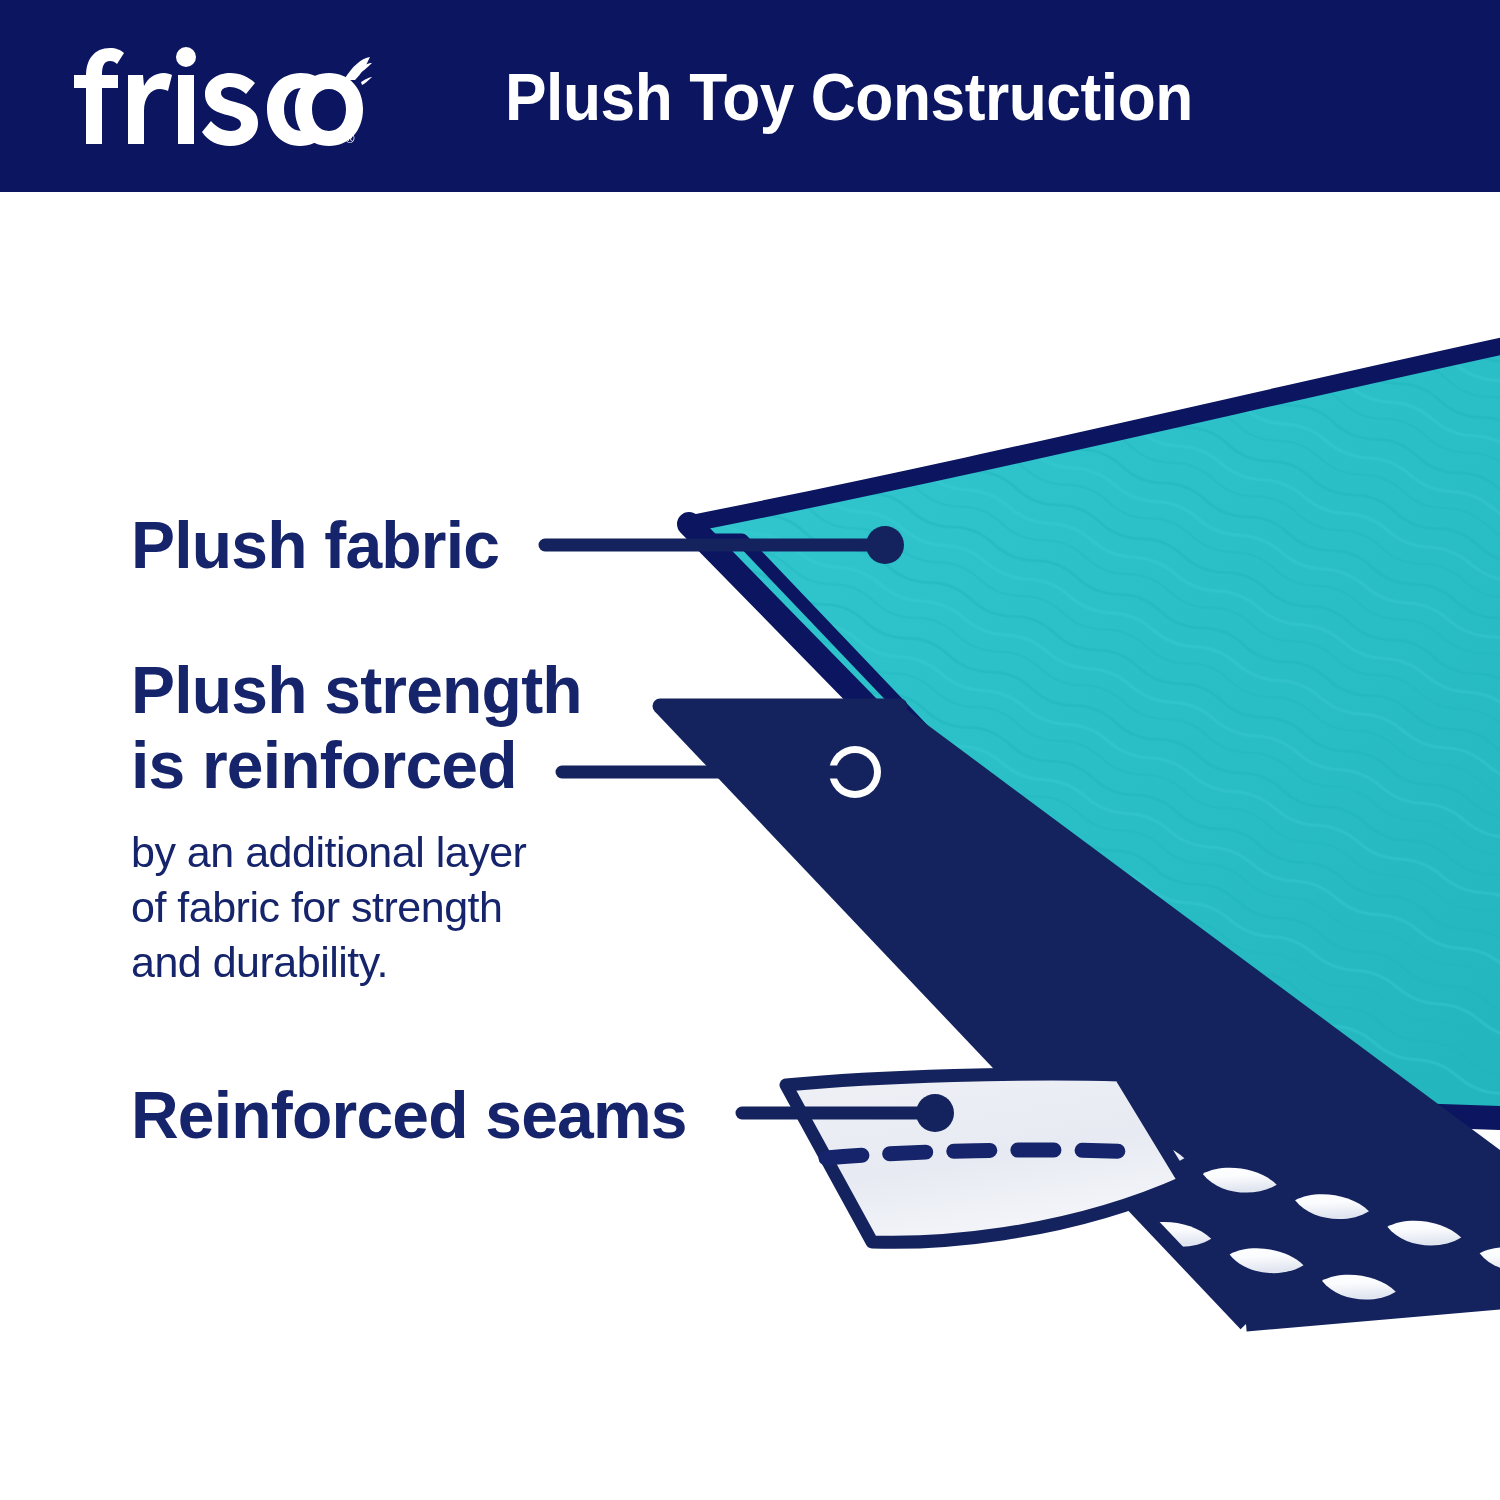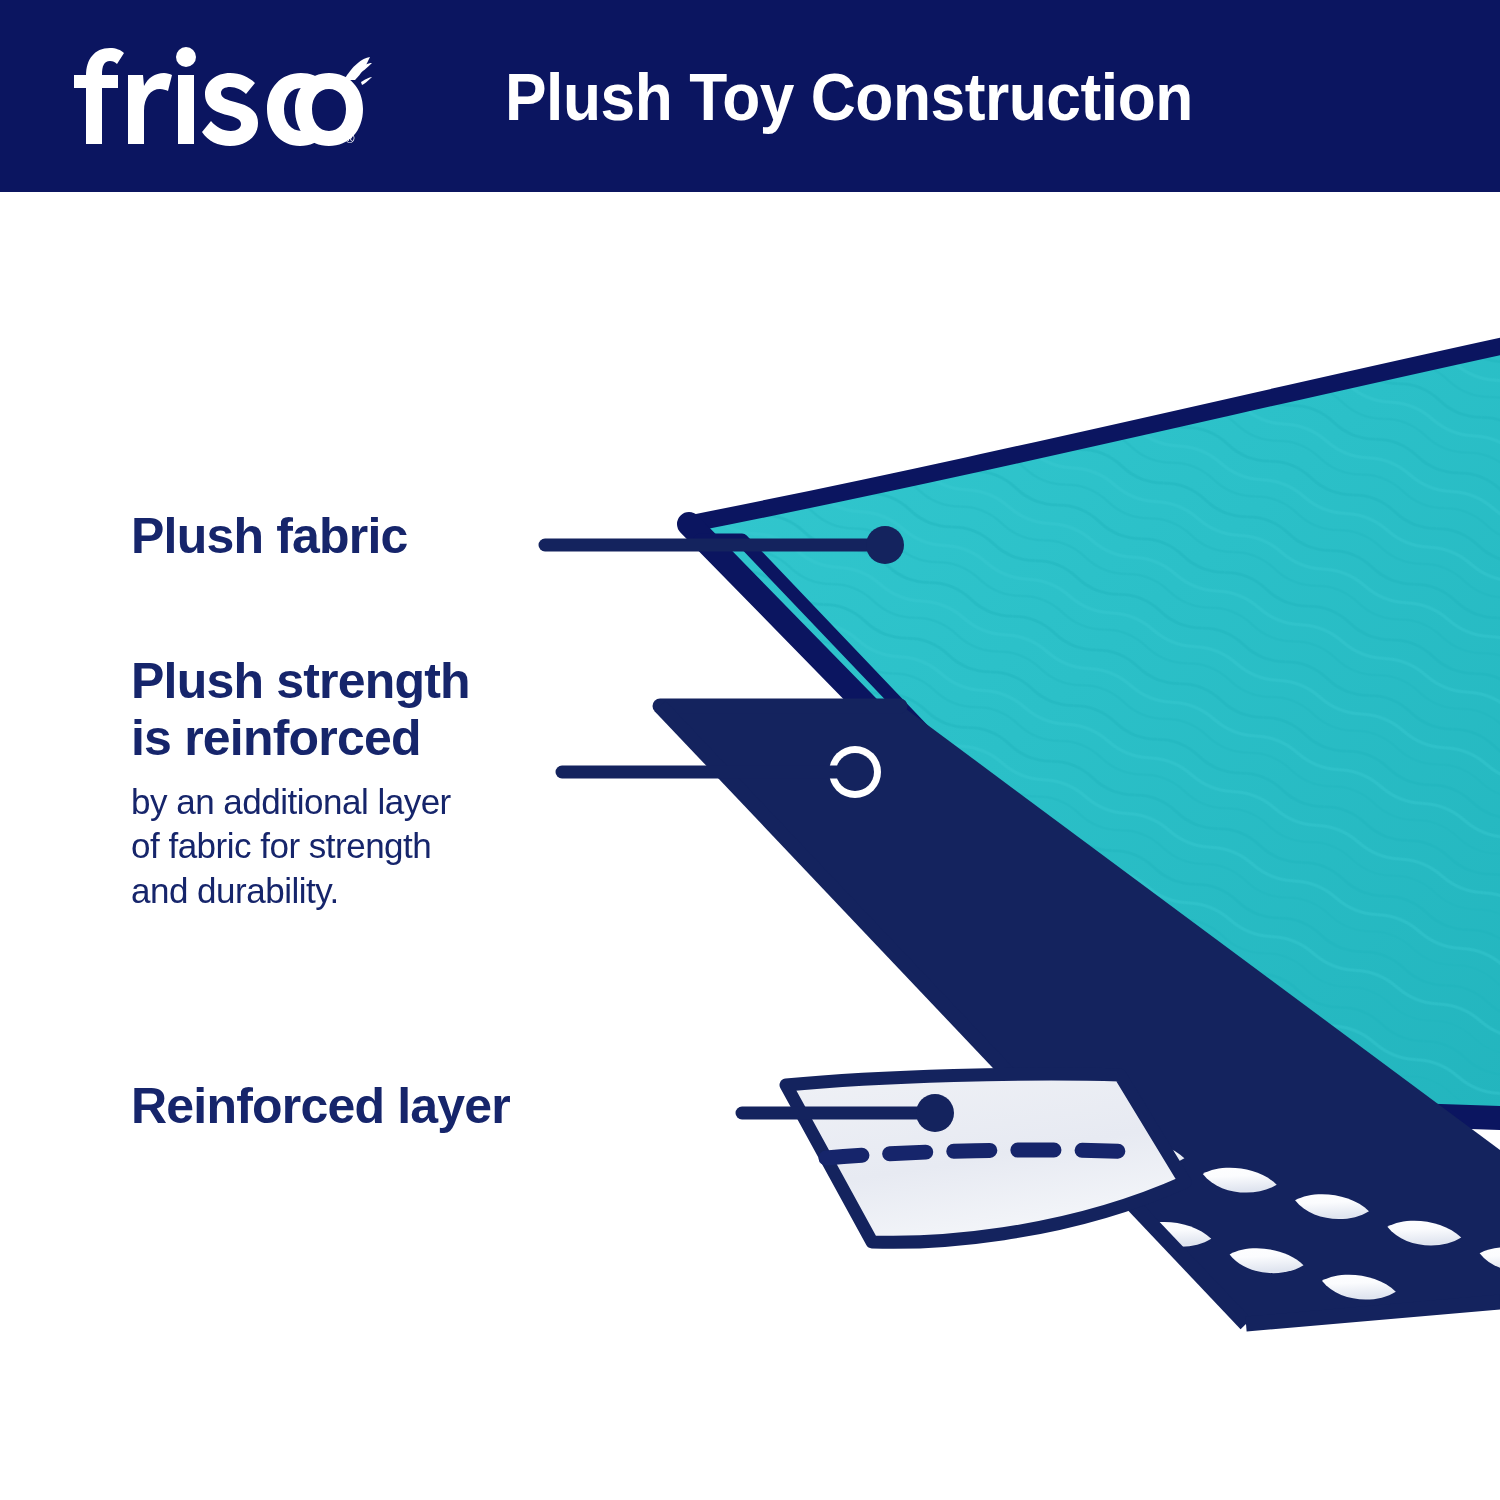--- a/index.html
+++ b/index.html
@@ -62,35 +62,35 @@
   .illustration svg { display: block; }
 
   
   .callout {
     position: absolute;
     color: #132467;
   }
   .callout-head {
     font-family: "Liberation Sans", sans-serif;
     font-weight: bold;
-    font-size: 50px;
+    font-size: 66px;
     line-height: 1.14;
     letter-spacing: -0.8px;
     color: #16256B;
     white-space: pre-line;
   }
   .callout-body {
     font-family: "Liberation Sans", sans-serif;
     font-weight: normal;
-    font-size: 35px;
+    font-size: 43px;
     line-height: 1.27;
     letter-spacing: -0.5px;
     color: #16256B;
     white-space: pre-line;
-    margin-top: 13px;
+    margin-top: 22px;
   }
 
   #callout-plush-fabric { left: 131px; top: 508px; }
   #callout-plush-exterior { left: 131px; top: 653px; }
   #callout-reinforced-seams { left: 131px; top: 1078px; }
 </style>
 </head>
 <body>
 
 <div id="page">
@@ -270,16 +270,16 @@
 
   <div class="callout" id="callout-plush-exterior">
     <div class="callout-head">Plush strength
 is reinforced</div>
     <div class="callout-body">by an additional layer
 of fabric for strength
 and durability.</div>
   </div>
 
   <div class="callout" id="callout-reinforced-seams">
-    <div class="callout-head">Reinforced layer</div>
+    <div class="callout-head">Reinforced seams</div>
   </div>
 
 </div>
 
 </body></html>

